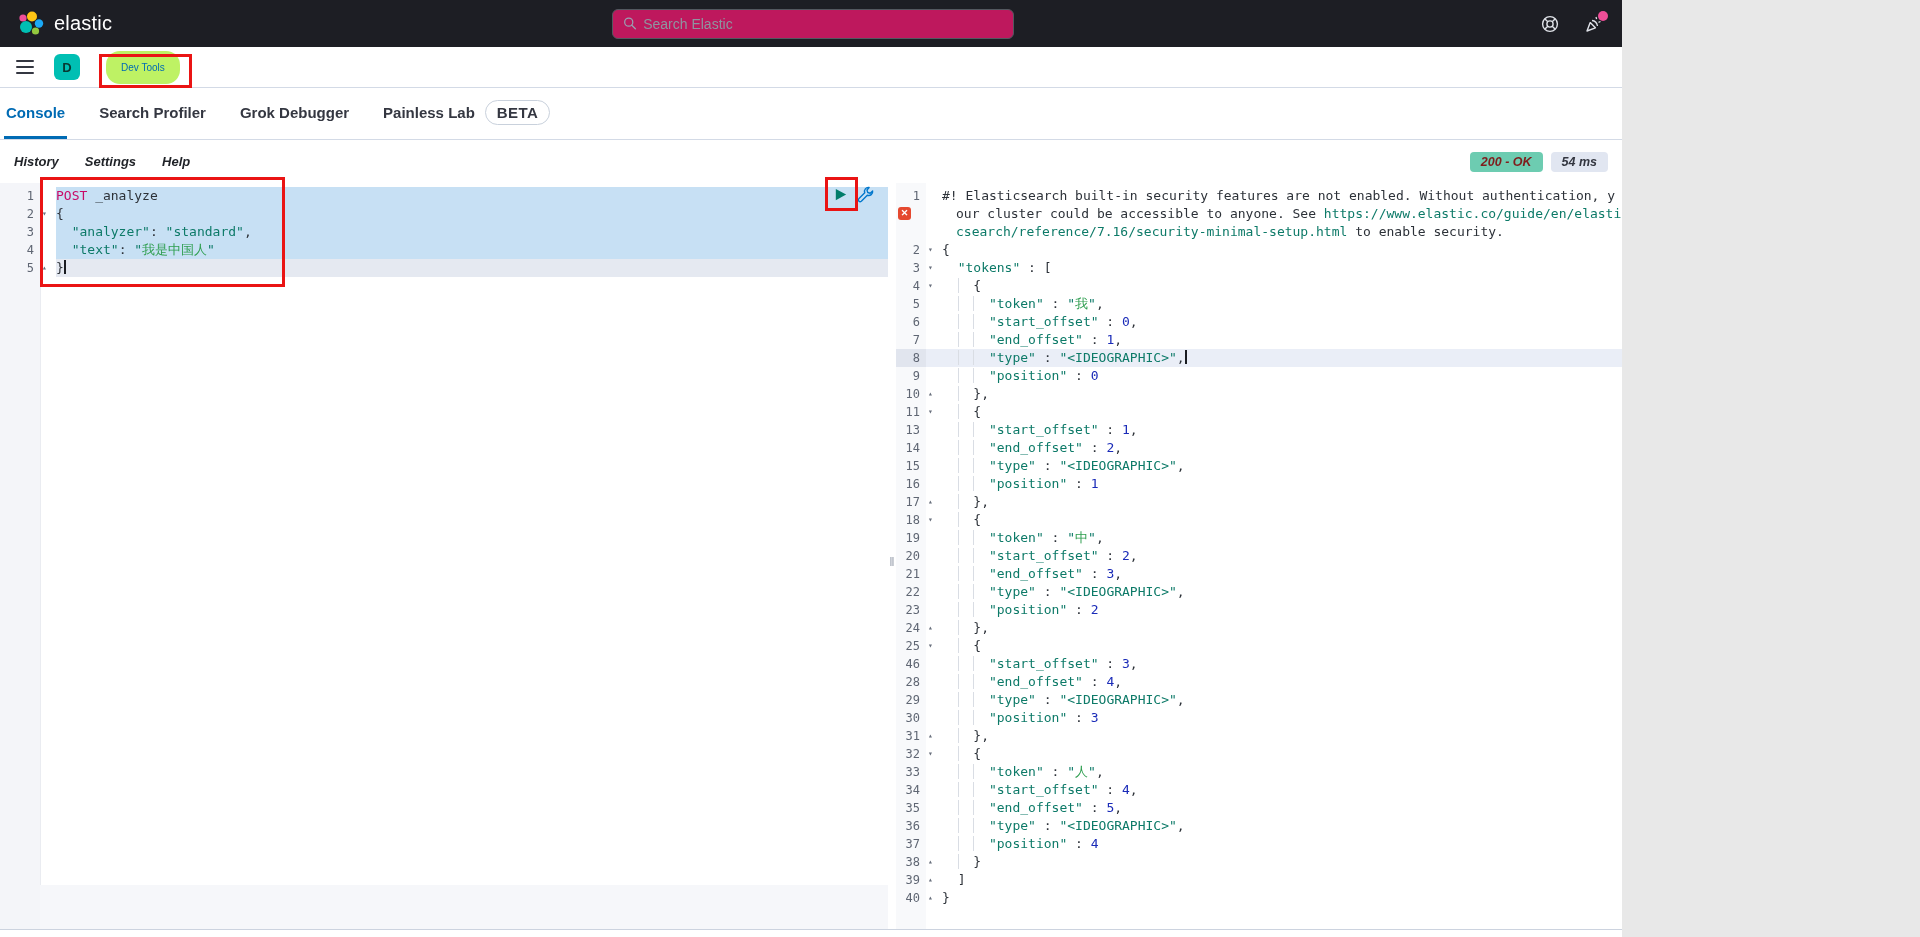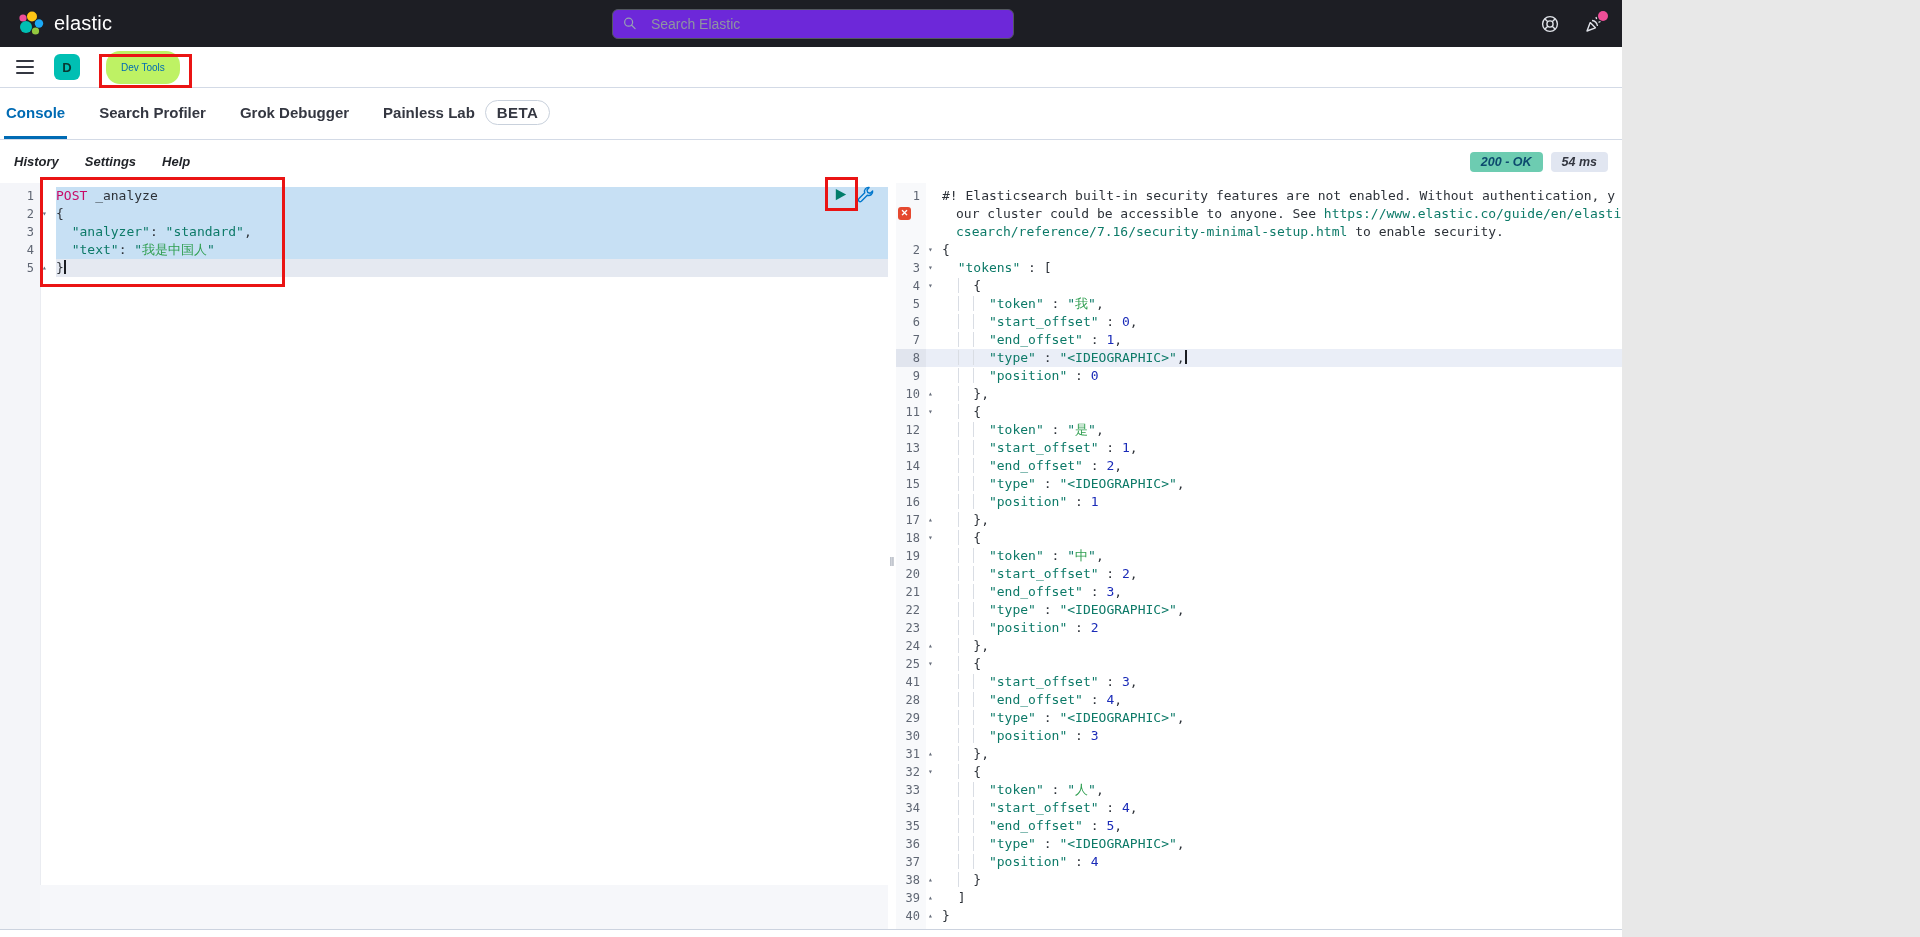--- a/index.html
+++ b/index.html
@@ -4,22 +4,22 @@
 <style>
   html,body{margin:0;padding:0;background:#e8e8e8;}
   #app{width:1622px;height:937px;position:relative;background:#fff;overflow:hidden;
        font-family:"Liberation Sans","DejaVu Sans",sans-serif;}
 
   
   .header{height:47px;background:var(--header-bg,#1d1e24);display:flex;align-items:center;padding:0 18px;box-sizing:border-box;}
   .logo{display:flex;align-items:center;gap:10px;}
   .logo-text{color:#fff;font-size:20px;font-weight:400;letter-spacing:.2px;}
   .search-wrap{flex:1;display:flex;justify-content:center;}
-  .search-box{width:402px;height:30px;background:#6d28d9;border:1px solid #53585f;border-radius:6px;
-              display:flex;align-items:center;padding:0 10px;gap:12px;box-sizing:border-box;}
+  .search-box{width:402px;height:30px;background:#be185d;border:1px solid #53585f;border-radius:6px;
+              display:flex;align-items:center;padding:0 10px;gap:4px;box-sizing:border-box;}
   .search-box input{background:transparent;border:none;outline:none;color:#d4d8de;font-size:14px;width:100%;
                     font-family:"Liberation Sans","DejaVu Sans",sans-serif;}
   .search-box input::placeholder{color:#8e95a0;}
   .header-icons{display:flex;gap:24px;margin-left:26px;align-items:center;}
   .hicon{position:relative;width:20px;height:20px;display:flex;align-items:center;justify-content:center;cursor:pointer;}
   .pink-dot{position:absolute;top:-3px;right:-4px;width:10px;height:10px;border-radius:50%;background:var(--pink-dot,#f04e98);}
 
   
   .breadcrumb-bar{height:41px;border-bottom:1px solid #d3dae6;display:flex;align-items:center;padding:0 16px;gap:20px;box-sizing:border-box;background:#fff;}
   .hamburger{width:18px;height:14px;display:flex;flex-direction:column;justify-content:space-between;cursor:pointer;}
@@ -34,21 +34,21 @@
        border-bottom:3px solid transparent;padding:0 2px;cursor:pointer;}
   .tab.active{color:var(--accent-blue,#006bb4);border-bottom-color:var(--accent-blue,#006bb4);}
   .beta{border:1px solid #c9d1dc;border-radius:13px;padding:3px 11px;font-size:15px;font-weight:700;color:#343741;letter-spacing:.4px;}
 
   
   .console-toolbar{height:43px;display:flex;align-items:center;padding:0 14px;box-sizing:border-box;font-style:italic;}
   .cmenu{display:flex;gap:26px;}
   .cmenu .menu-item{font-size:13px;font-weight:700;color:#1f2227;cursor:pointer;}
   .badges{margin-left:auto;display:flex;gap:8px;align-items:center;}
   .badge{padding:3px 11px;border-radius:4px;font-size:12.5px;font-weight:600;}
-  .badge-ok{background:var(--badge-success-bg,#6dccb1);color:#0c4a6e;}
+  .badge-ok{background:var(--badge-success-bg,#6dccb1);color:#7f1d1d;}
   .badge-time{background:var(--badge-time-bg,#e1e6f1);color:#343741;}
 
   
   .editor-region{position:absolute;top:183px;left:0;right:0;bottom:0;display:flex;}
   .pane{position:relative;}
   .left-pane{width:888px;}
   .right-pane{flex:1;overflow:hidden;}
   .left-pane::before{content:'';position:absolute;left:0;top:0;bottom:0;width:40px;background:#f4f5f9;border-right:1px solid #eaecf1;}
   .right-pane::before{content:'';position:absolute;left:0;top:0;bottom:0;width:30px;background:#f8f9fb;}
   .divider{width:8px;position:relative;background:#fff;cursor:col-resize;}
@@ -271,25 +271,20 @@
             <span class="gutter">10</span>
             <span class="fold">▴</span>
             <span class="content"><span>  </span><span class="iguide">  </span><span>},</span></span>
           </div>
           <div class="row">
             <span class="gutter">11</span>
             <span class="fold">▾</span>
             <span class="content"><span>  </span><span class="iguide">  </span><span>{</span></span>
           </div>
           <div class="row">
-            <span class="gutter">12</span>
-            <span class="fold"></span>
-            <span class="content"><span>  </span><span class="iguide">  </span><span class="iguide">  </span><span class="tok-str">"token"</span><span> : </span><span class="tok-str">"</span><span class="tok-cjk">是</span><span class="tok-str">"</span><span>,</span></span>
-          </div>
-          <div class="row">
             <span class="gutter">13</span>
             <span class="fold"></span>
             <span class="content"><span>  </span><span class="iguide">  </span><span class="iguide">  </span><span class="tok-str">"start_offset"</span><span> : </span><span class="tok-num">1</span><span>,</span></span>
           </div>
           <div class="row">
             <span class="gutter">14</span>
             <span class="fold"></span>
             <span class="content"><span>  </span><span class="iguide">  </span><span class="iguide">  </span><span class="tok-str">"end_offset"</span><span> : </span><span class="tok-num">2</span><span>,</span></span>
           </div>
           <div class="row">
@@ -341,21 +336,21 @@
             <span class="gutter">24</span>
             <span class="fold">▴</span>
             <span class="content"><span>  </span><span class="iguide">  </span><span>},</span></span>
           </div>
           <div class="row">
             <span class="gutter">25</span>
             <span class="fold">▾</span>
             <span class="content"><span>  </span><span class="iguide">  </span><span>{</span></span>
           </div>
           <div class="row">
-            <span class="gutter">41</span>
+            <span class="gutter">46</span>
             <span class="fold"></span>
             <span class="content"><span>  </span><span class="iguide">  </span><span class="iguide">  </span><span class="tok-str">"start_offset"</span><span> : </span><span class="tok-num">3</span><span>,</span></span>
           </div>
           <div class="row">
             <span class="gutter">28</span>
             <span class="fold"></span>
             <span class="content"><span>  </span><span class="iguide">  </span><span class="iguide">  </span><span class="tok-str">"end_offset"</span><span> : </span><span class="tok-num">4</span><span>,</span></span>
           </div>
           <div class="row">
             <span class="gutter">29</span>

